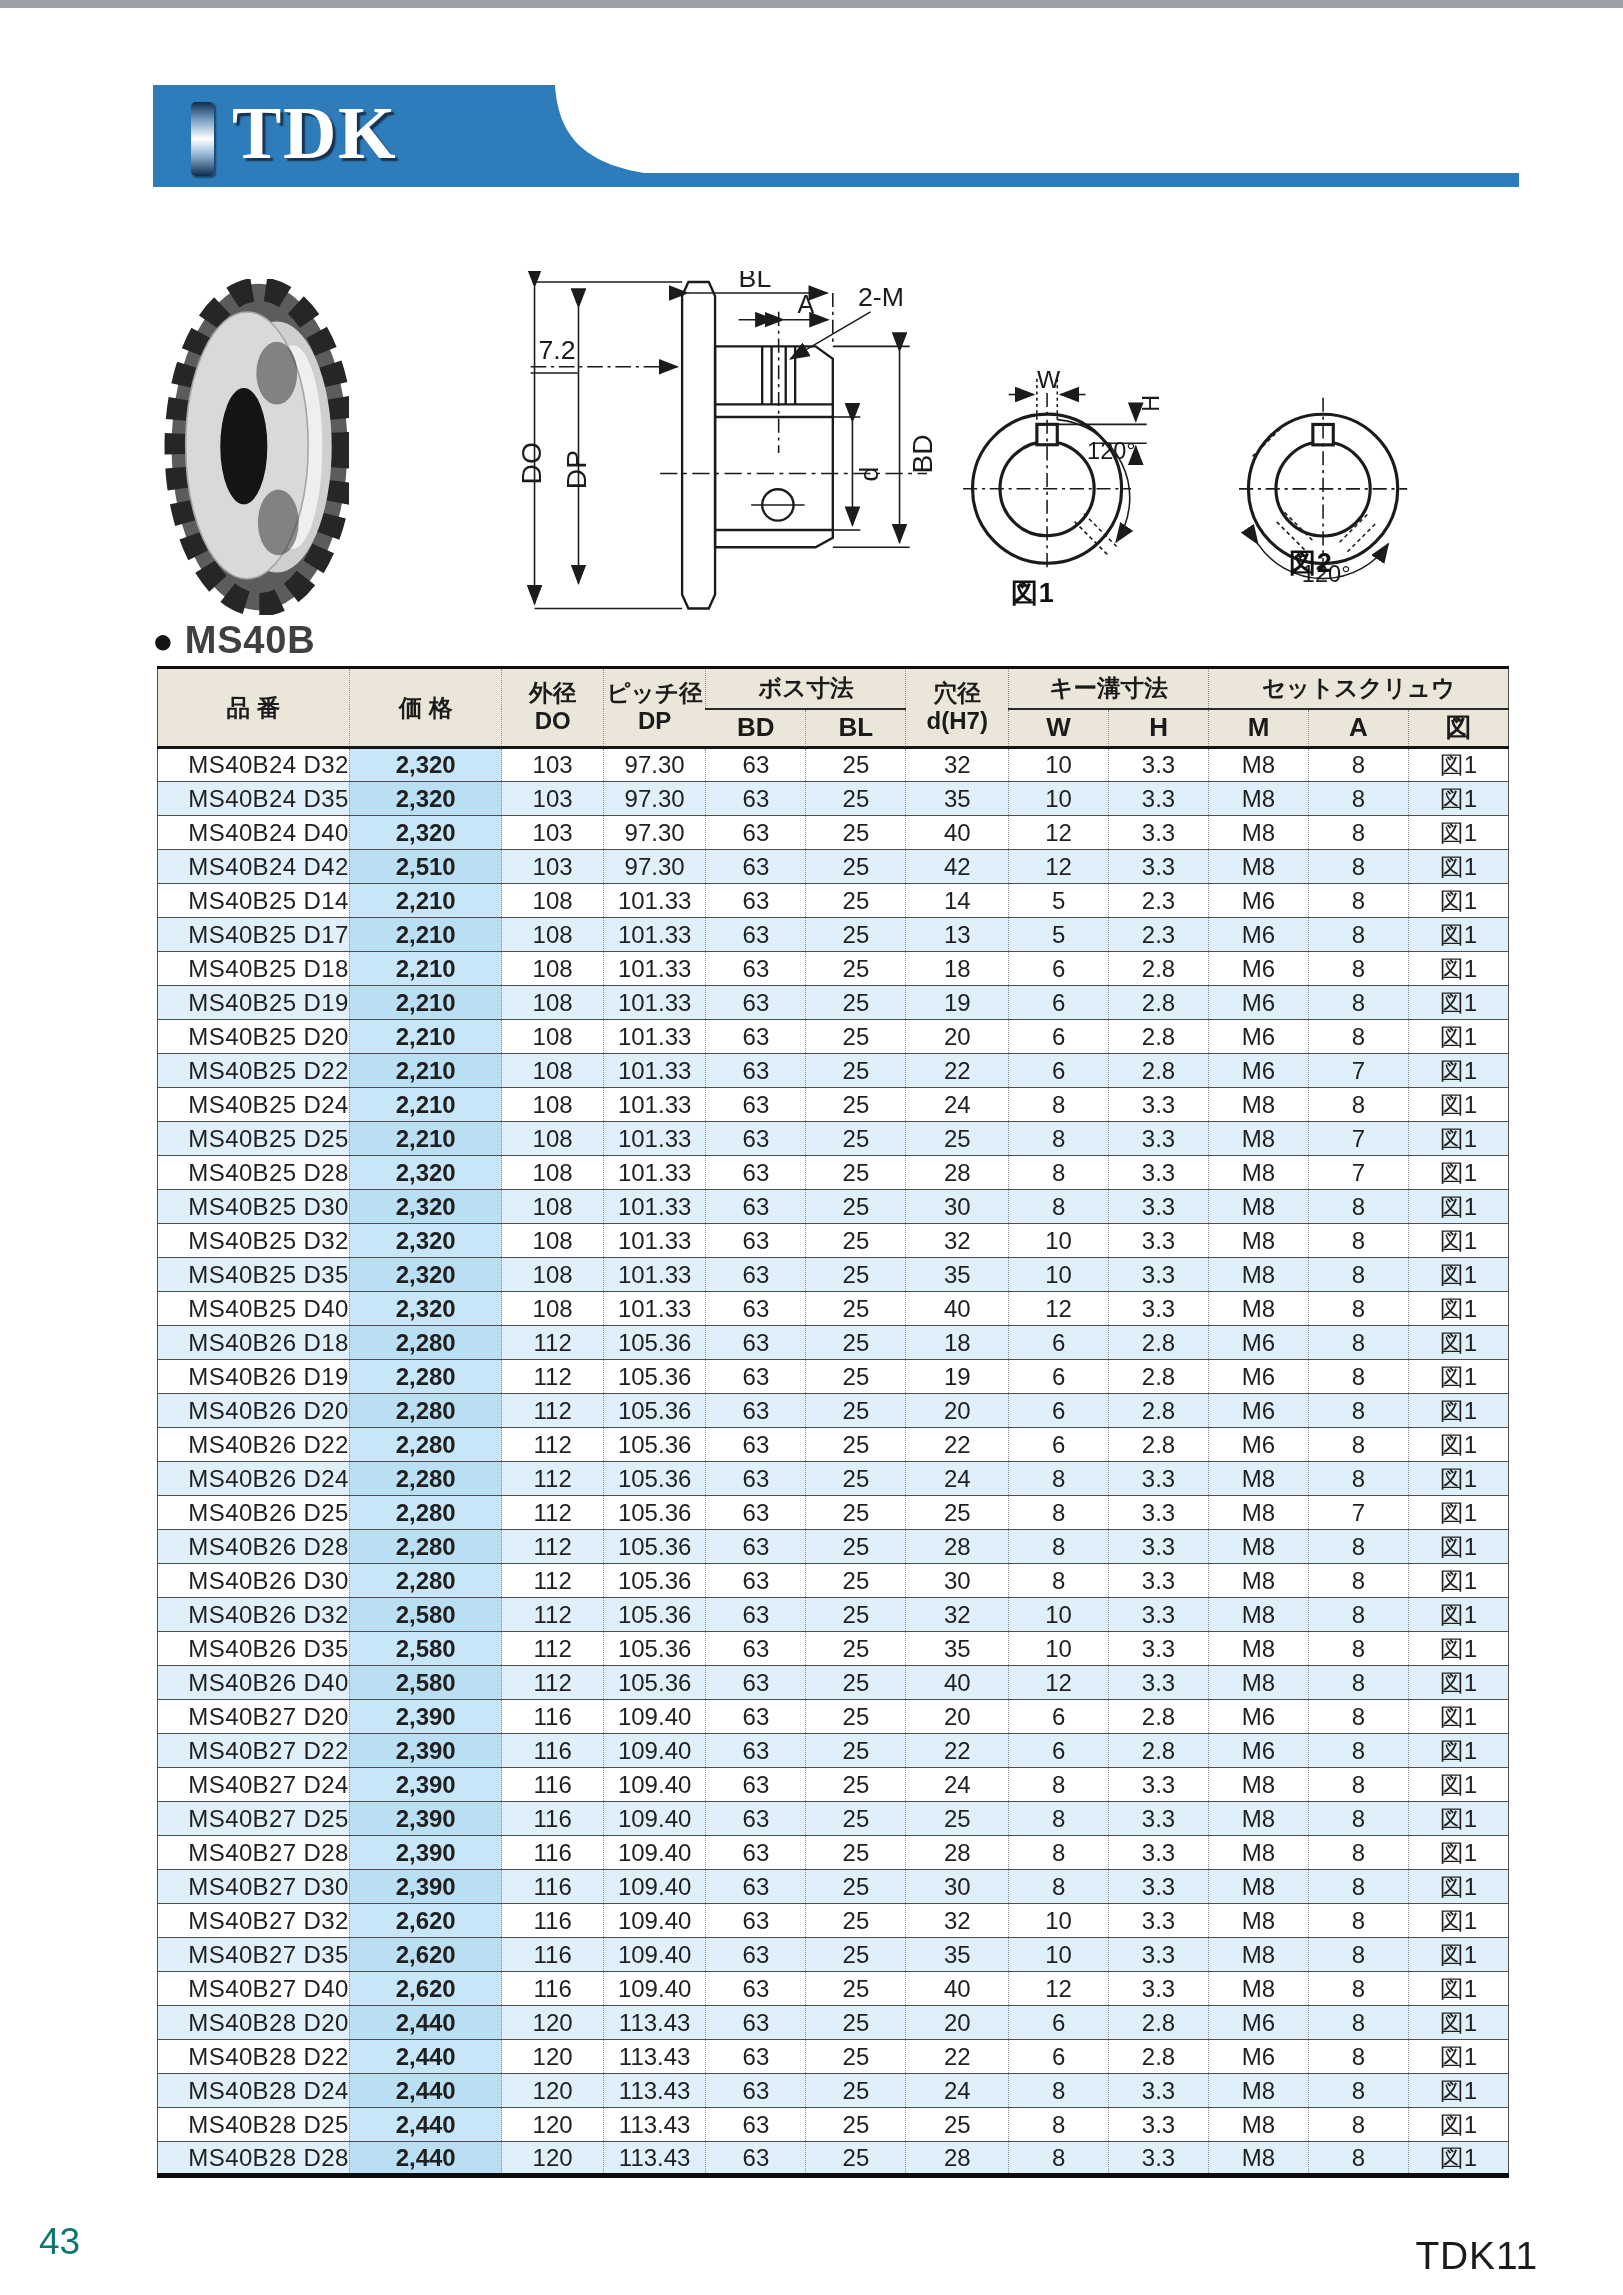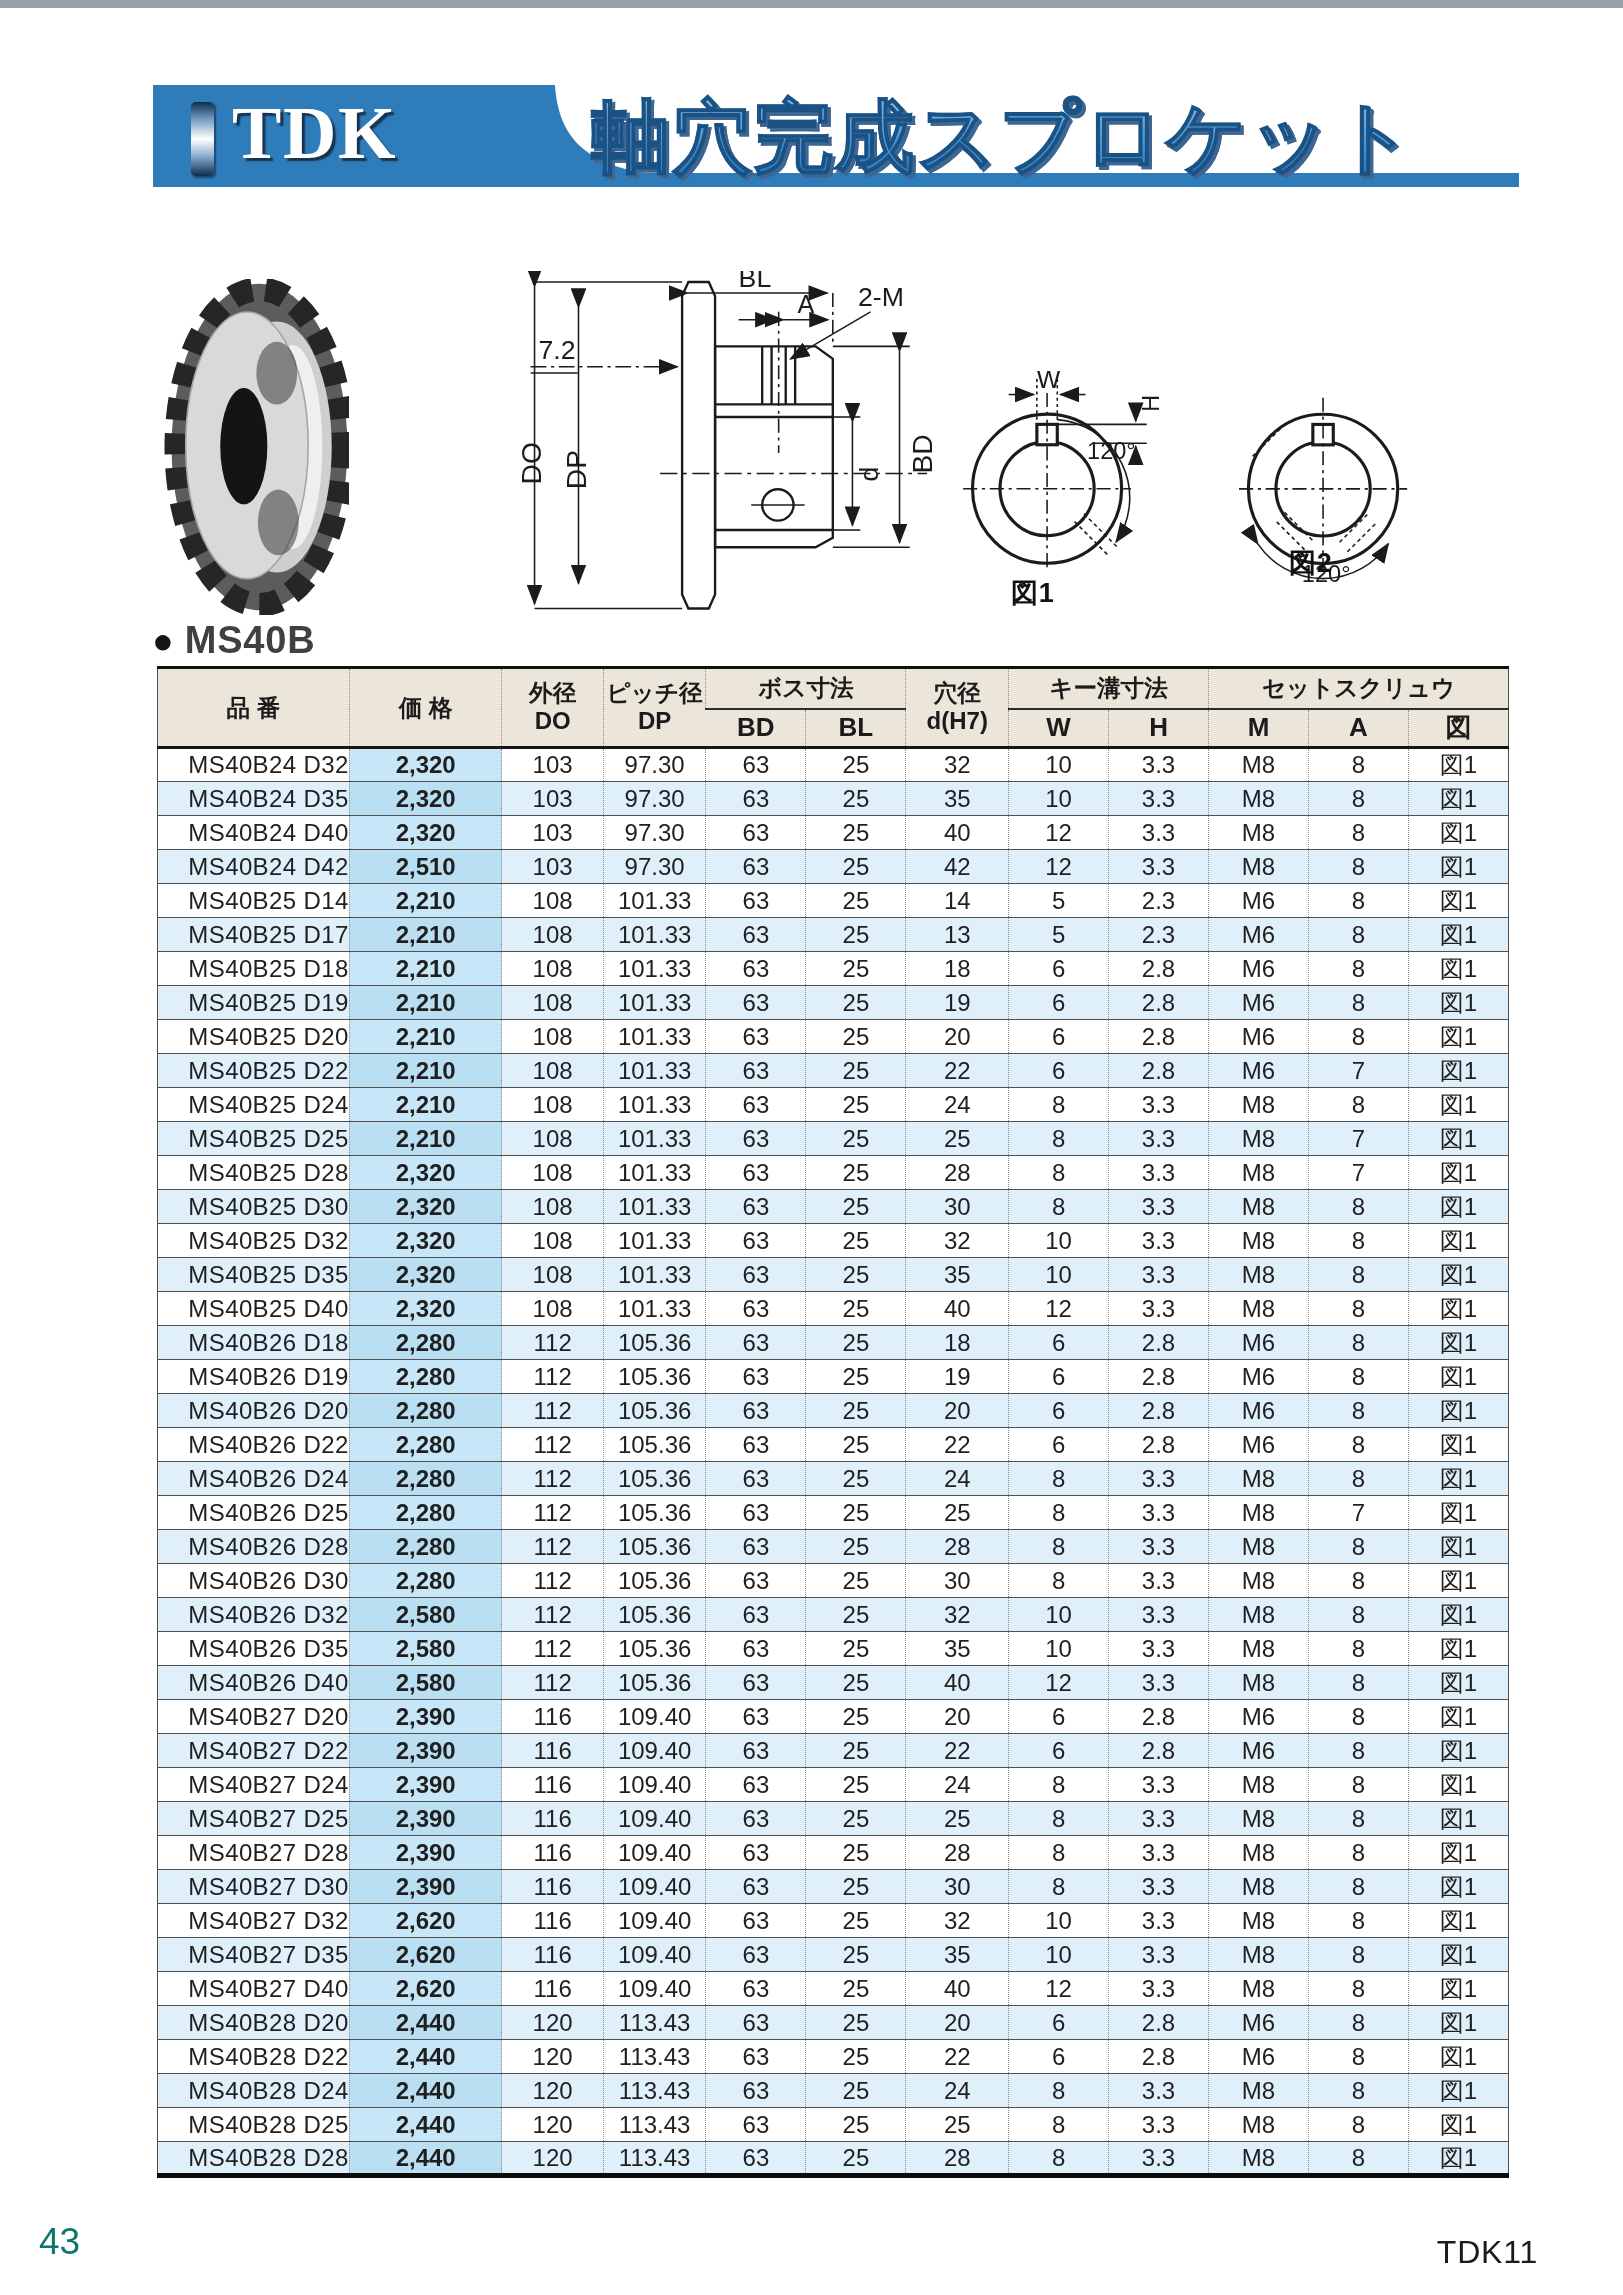--- a/index.html
+++ b/index.html
@@ -44,33 +44,32 @@
   .spec-table th:not(:first-child), .spec-table td:not(:first-child) { border-left:1.6px dotted #8d8d8d; }
   .spec-table td { height:34px; font-size:24px; text-align:center; color:#1f1f1f; line-height:1; }
   .spec-table tbody tr + tr td { border-top:1.6px solid #4f4f4f; }
   .spec-table td.part { text-align:right; padding-left:17.3px; letter-spacing:0.4px; }
   .spec-table td.price { background:#c7e7f8; font-weight:bold; }
   .spec-table tbody tr.alt td { background:#dff0fb; }
   .spec-table tbody tr.alt td.price { background:#badff3; }
 
   
   .page-number { position:absolute; left:39px; top:2213px; font-size:37px; color:#0f766e; }
-  .doc-code { position:absolute; right:85px; top:2226px; font-size:32px; color:#1b1b1b; letter-spacing:0.8px; }
+  .doc-code { position:absolute; right:85px; top:2226px; font-size:39px; color:#1b1b1b; letter-spacing:0.8px; }
 </style>
 </head>
 <body>
 
 <div class="page">
 
   <svg class="banner-svg" width="1366" height="110" viewBox="0 0 1740 140">
     <path d="M0,0 H512 C516,58 542,98 625,112 L1740,112 V130 H0 Z" fill="#2e7cb9"></path>
   </svg>
   <div class="logo-bar"></div>
   <div class="logo-text">TDK</div>
-  <div class="page-title">軸穴完成スプロケット</div>
 
   <svg class="diagram" style="left:159px; top:271px;" width="190" height="336" viewBox="0 0 242 428">
     <ellipse cx="128" cy="214" rx="112" ry="208" fill="#5c5c5c"></ellipse>
     <ellipse cx="128" cy="214" rx="106" ry="201" fill="none" stroke="#262626" stroke-width="30" stroke-dasharray="27 17"></ellipse>
     <ellipse cx="150" cy="214" rx="70" ry="160" fill="#cfcfcf"></ellipse>
     <ellipse cx="170" cy="214" rx="38" ry="130" fill="#efefef"></ellipse>
     <ellipse cx="112" cy="212" rx="78" ry="170" fill="#d9d9d9" stroke="#a5a5a5" stroke-width="2"></ellipse>
     <ellipse cx="108" cy="213" rx="30" ry="74" fill="#141414"></ellipse>
     <ellipse cx="150" cy="120" rx="26" ry="40" fill="#3a3a3a" opacity="0.55"></ellipse>
     <ellipse cx="152" cy="310" rx="26" ry="42" fill="#3a3a3a" opacity="0.55"></ellipse>

